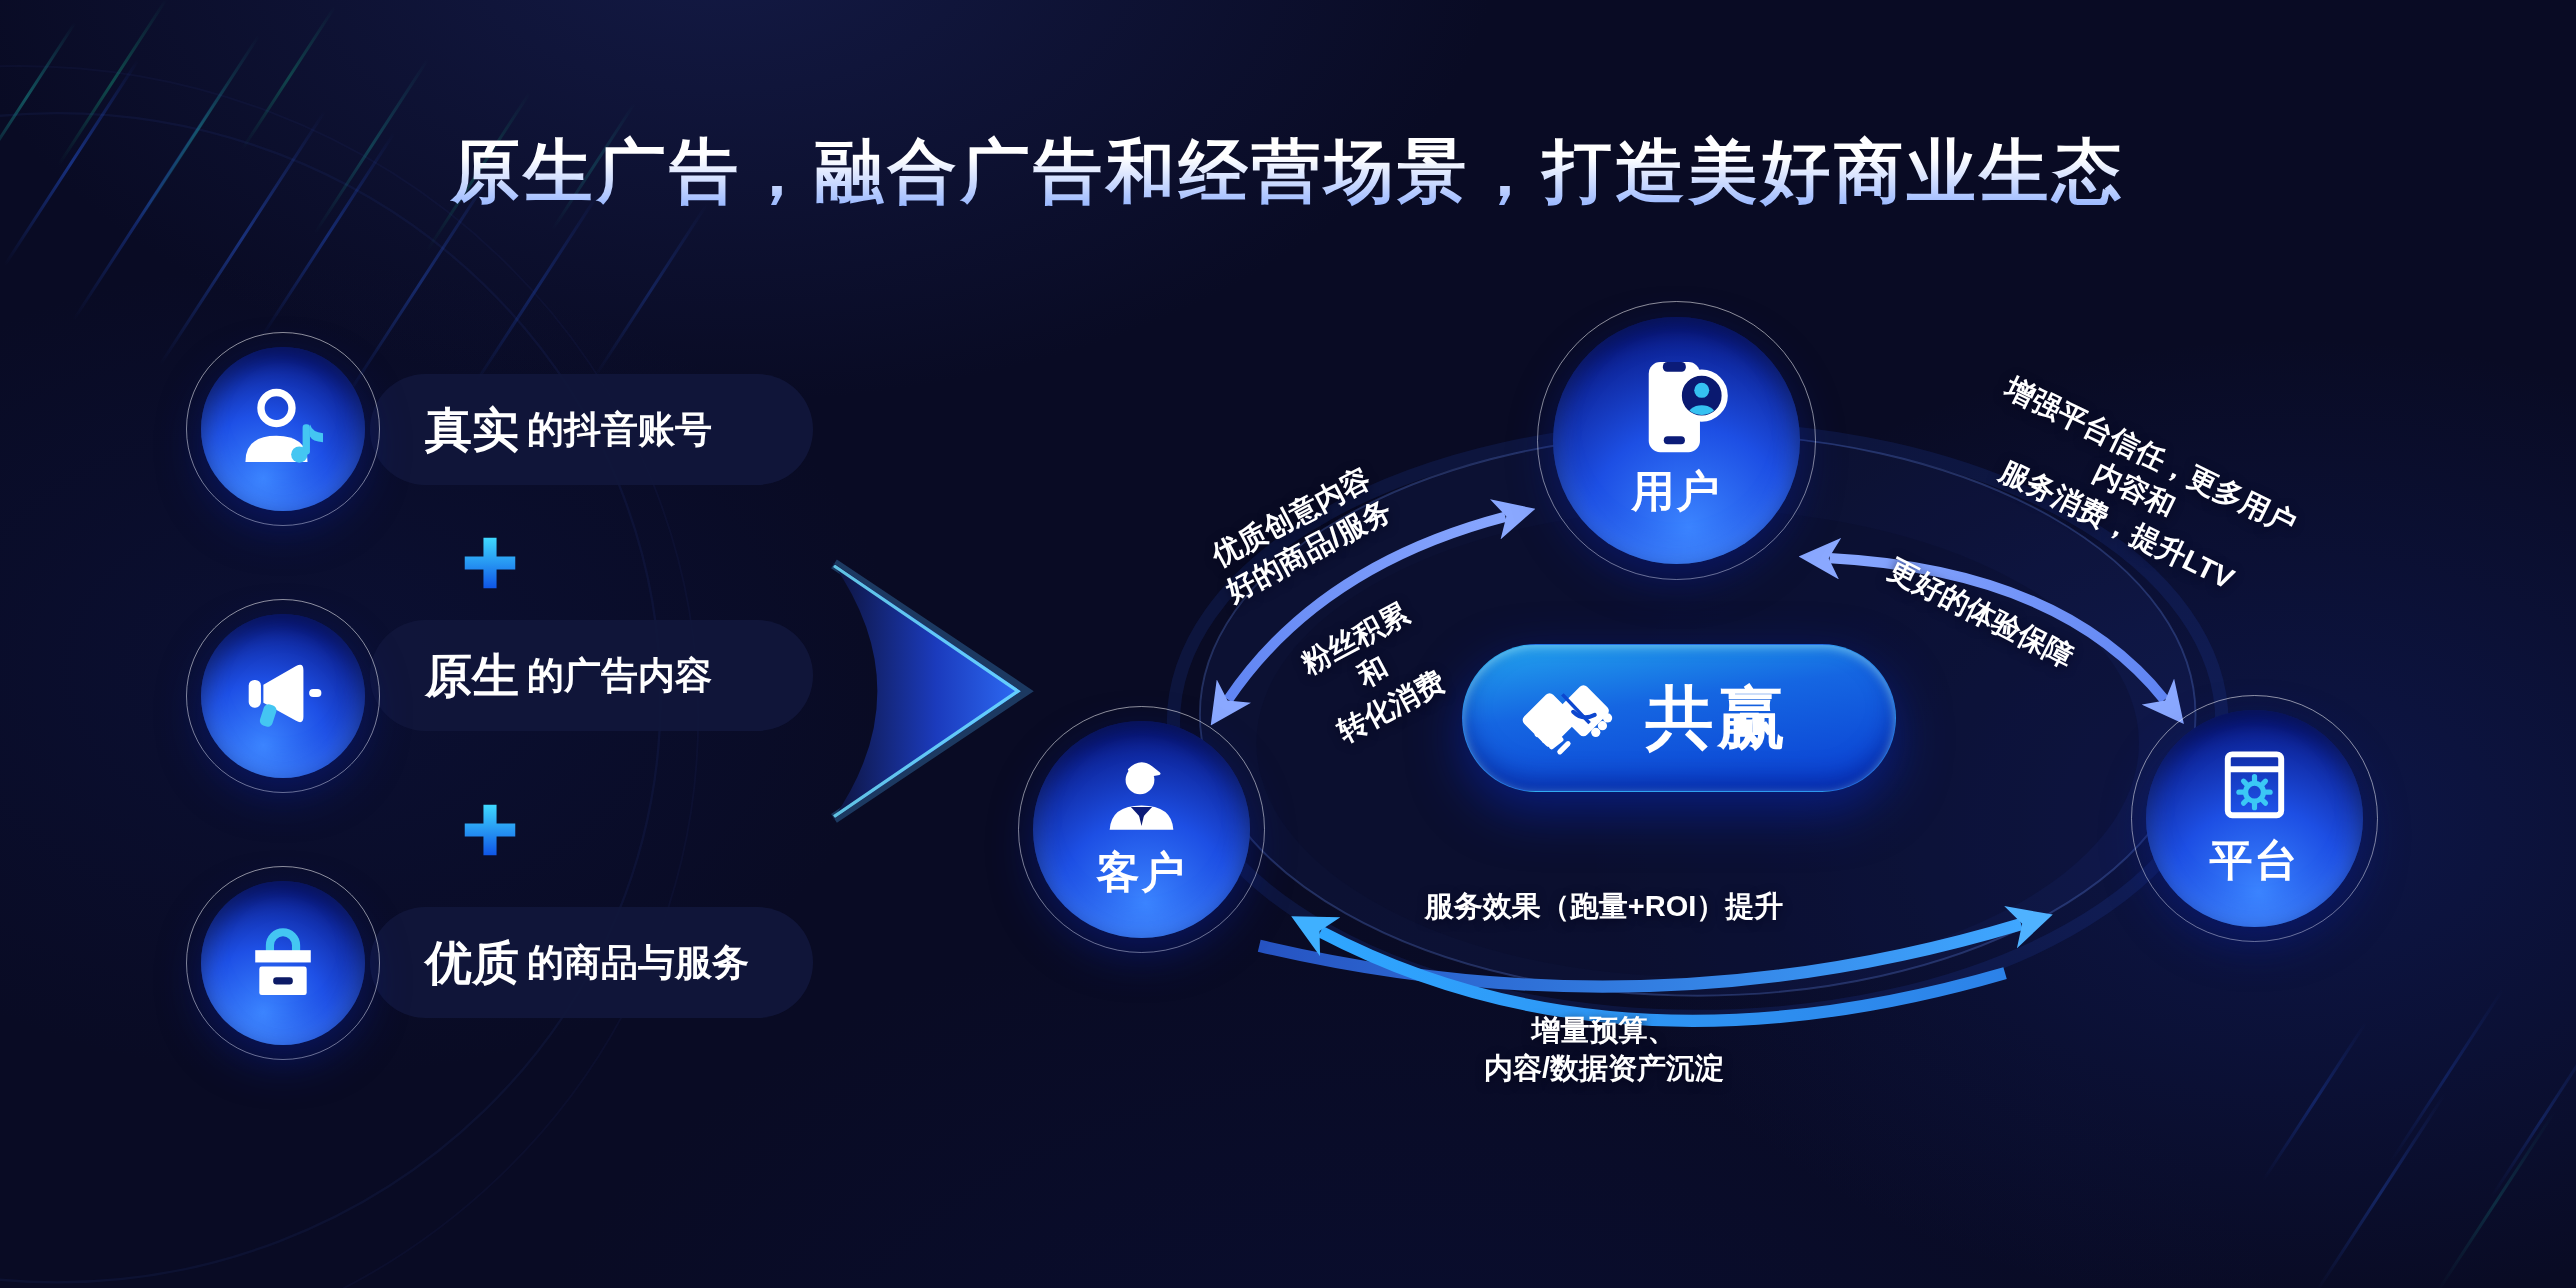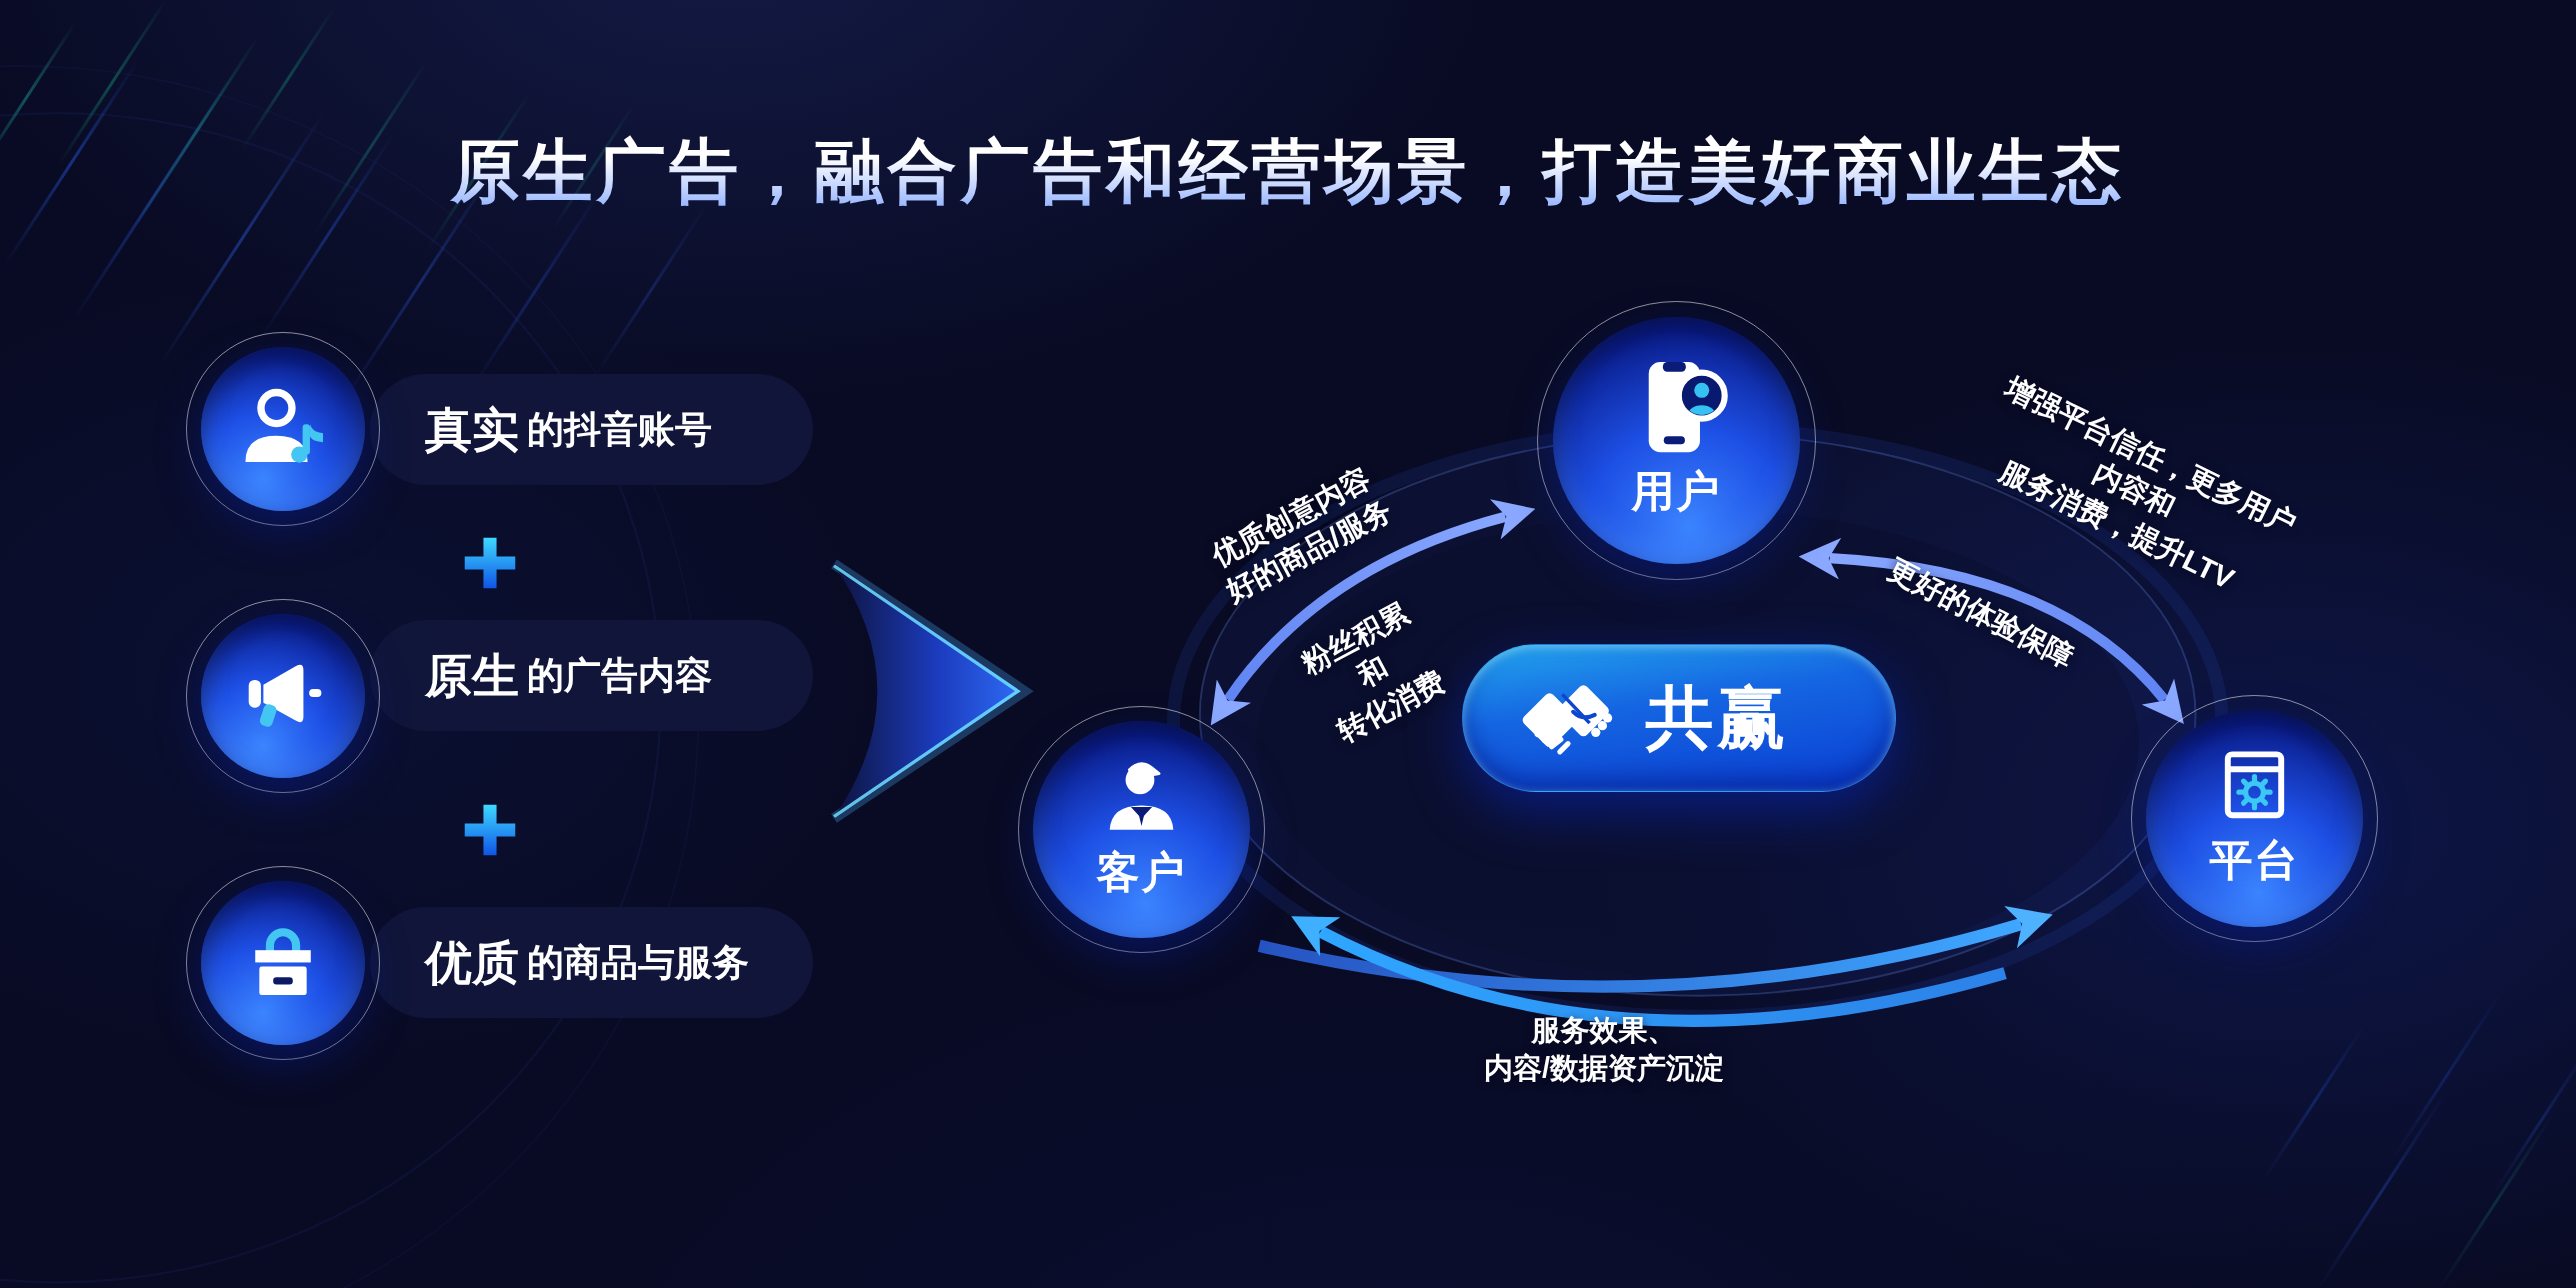--- a/index.html
+++ b/index.html
@@ -309,19 +309,20 @@
   <div>增强平台信任，更多用户</div>
   <div>内容和</div>
   <div>服务消费，提升LTV</div>
 </div>
 
 <div class="edge-label" style="left:1981px;top:613px;transform:translate(-50%,-50%) rotate(27deg);">
   <div>更好的体验保障</div>
 </div>
 
 <div class="edge-label" style="left:1604px;top:906px;transform:translate(-50%,-50%);">
+  <div>服务效果（跑量+ROI）提升</div>
 </div>
 
 <div class="edge-label" style="left:1604px;top:1049px;transform:translate(-50%,-50%);">
-  <div>服务效果、</div>
+  <div>增量预算、</div>
   <div>内容/数据资产沉淀</div>
 </div>
 
 
 </body></html>

